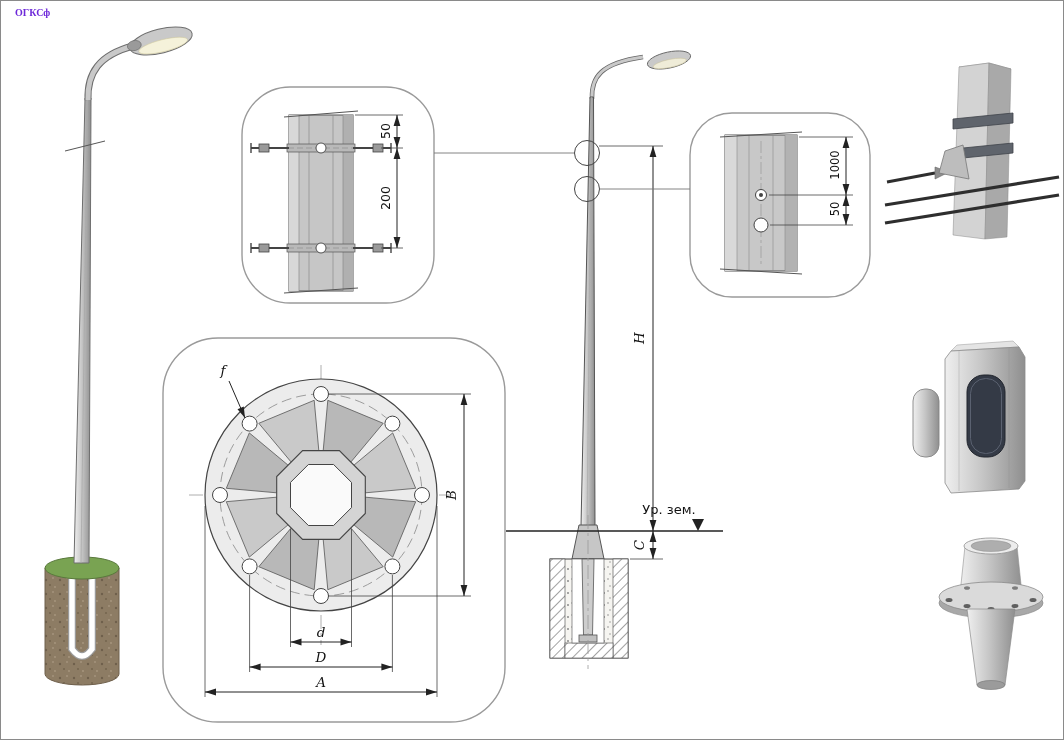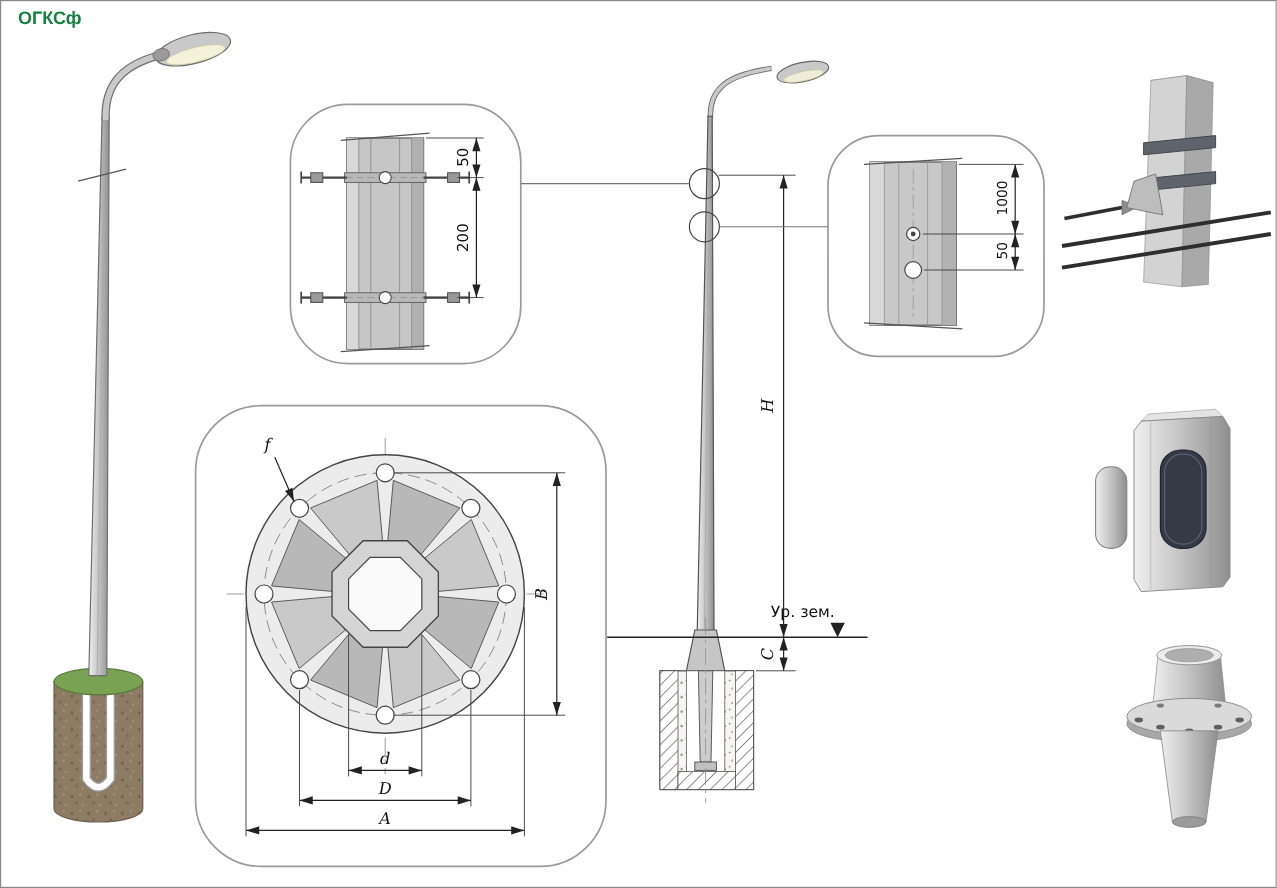--- a/index.html
+++ b/index.html
@@ -7,22 +7,22 @@
     position:relative;
     width:1064px;height:740px;
     background:#ffffff;
     border:1px solid #8a8a8a;
     box-sizing:border-box;
     font-family:"DejaVu Sans", sans-serif;
     overflow:hidden;
   }
   .title{
     position:absolute;left:14px;top:6px;
-    font-size:15px;font-weight:bold;color:#15803d;
-    font-family:Liberation Sans, sans-serif;
+    font-size:10px;font-weight:bold;color:#6d28d9;
+    font-family:Liberation Serif, serif;
   }
   svg{position:absolute;left:0;top:0;}
   text{fill:#111;}
   .dimnum{font-size:12.5px;font-family:"DejaVu Sans",sans-serif;}
   .dimnum-sm{font-size:11.5px;font-family:"DejaVu Sans",sans-serif;}
   .dimlet{font-size:13.5px;font-style:italic;font-family:"DejaVu Serif",serif;}
   .gndtxt{font-size:13px;font-family:"DejaVu Sans",sans-serif;}
 </style>
 </head>
 <body>

